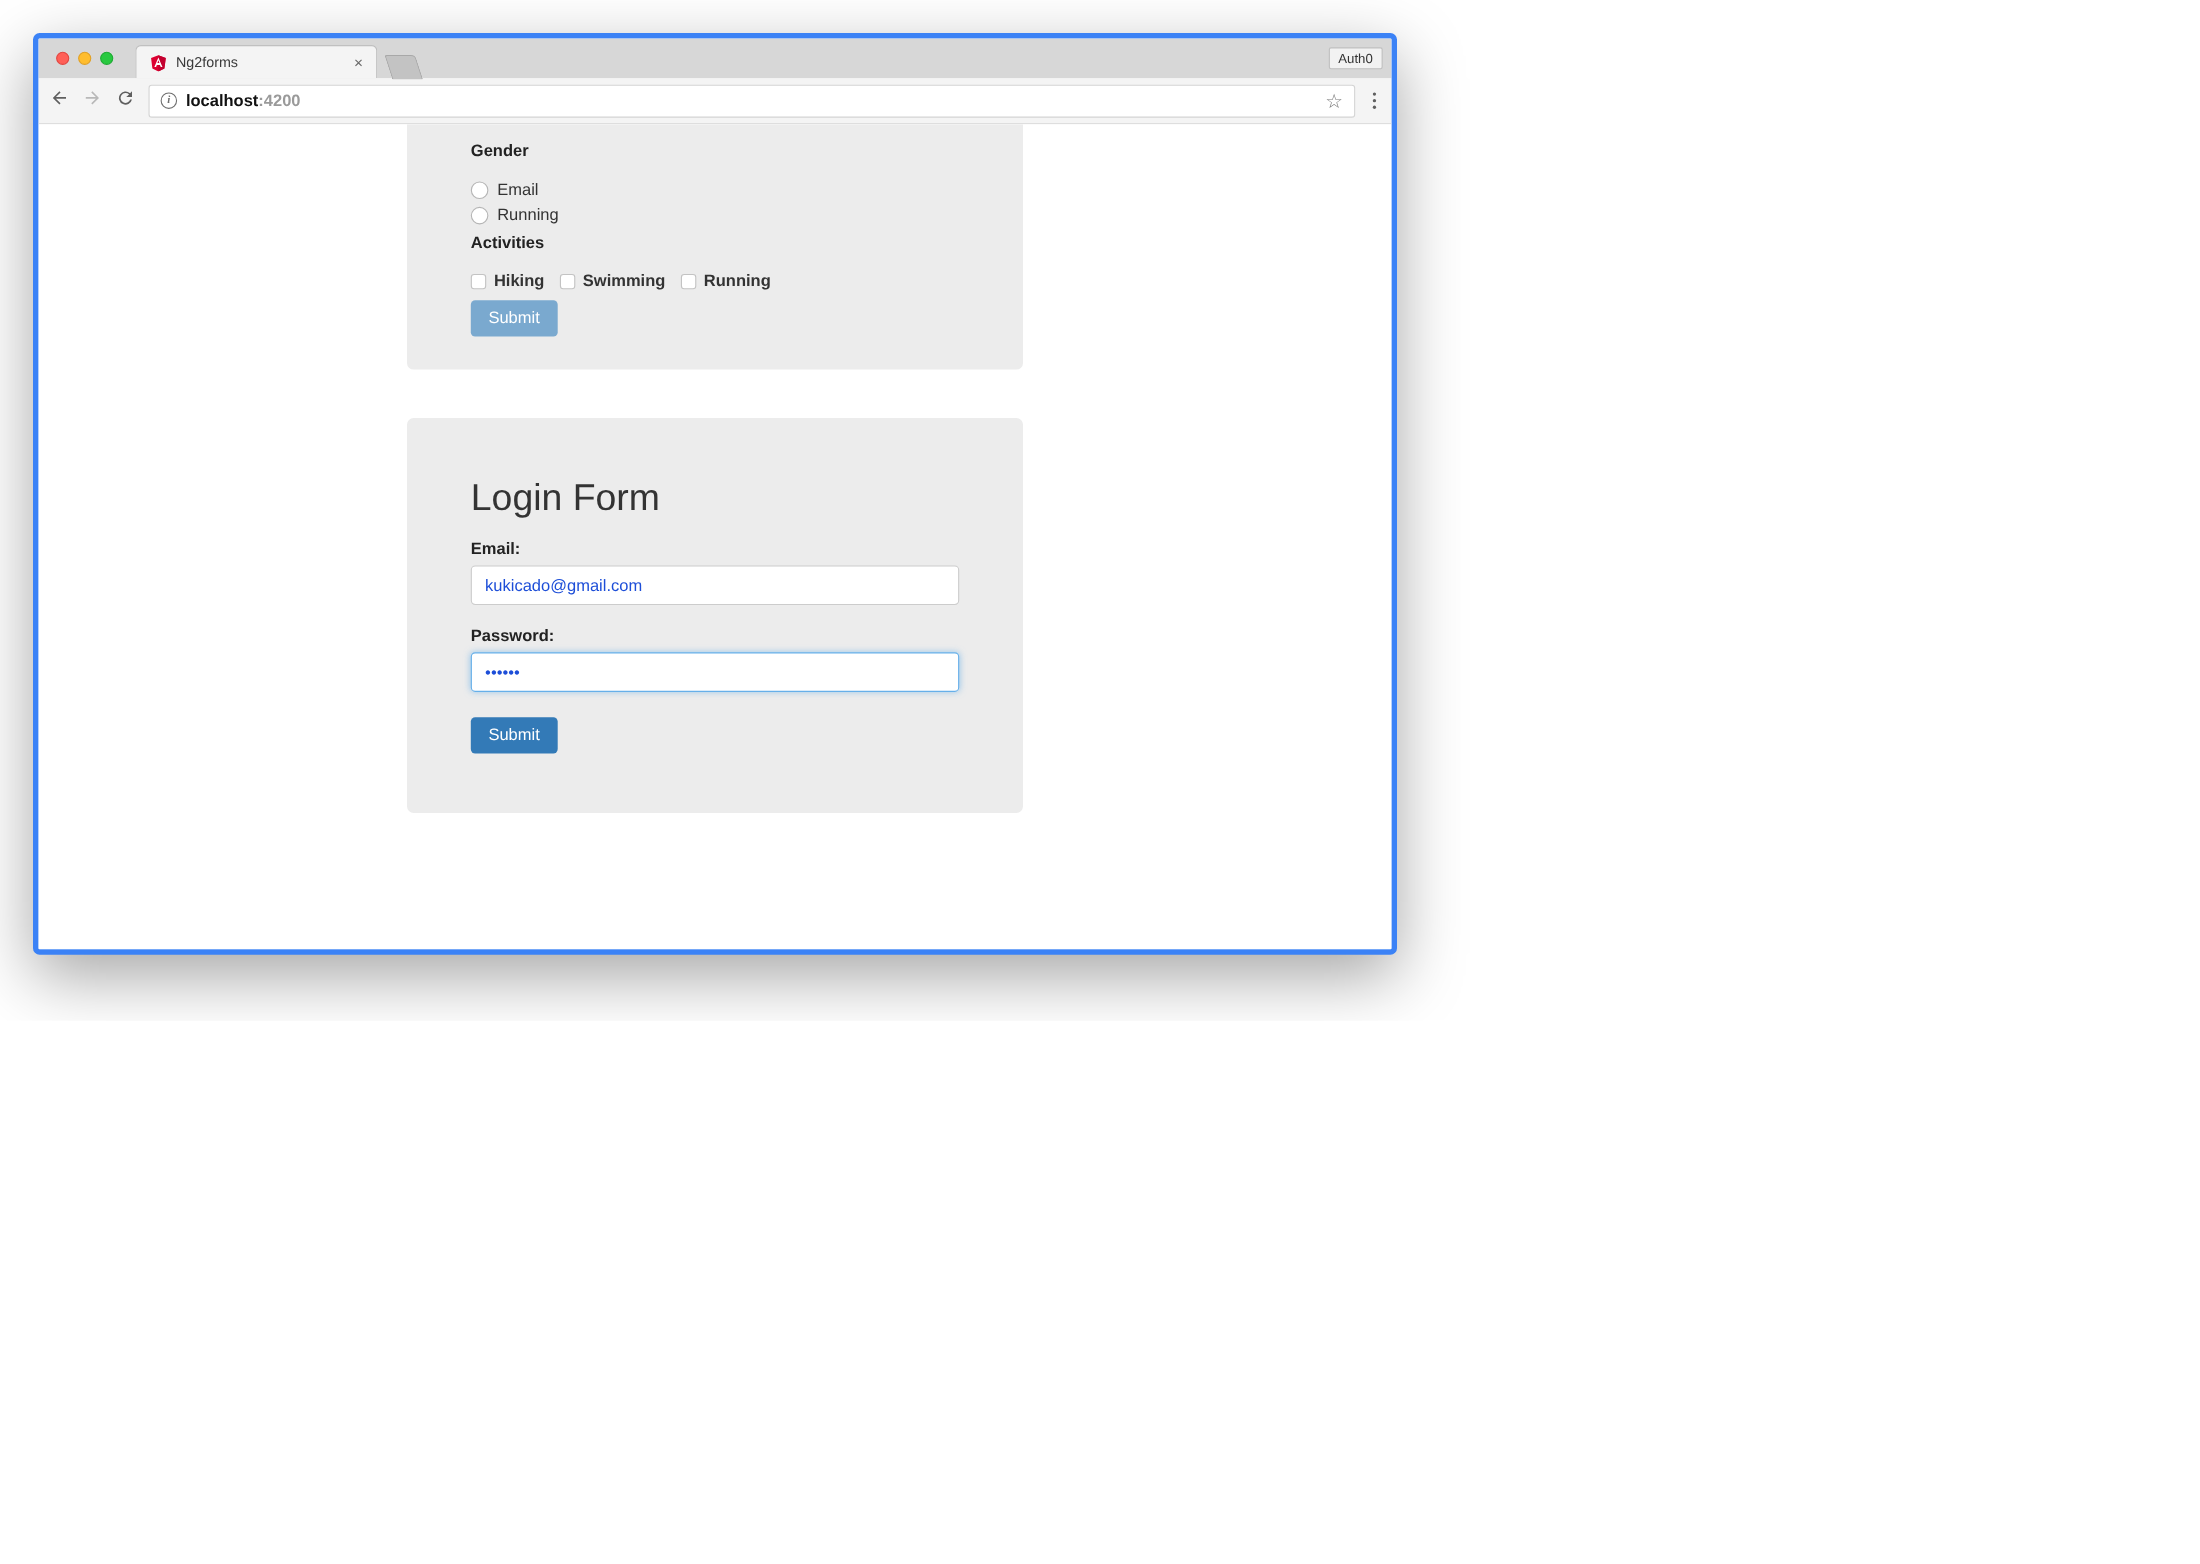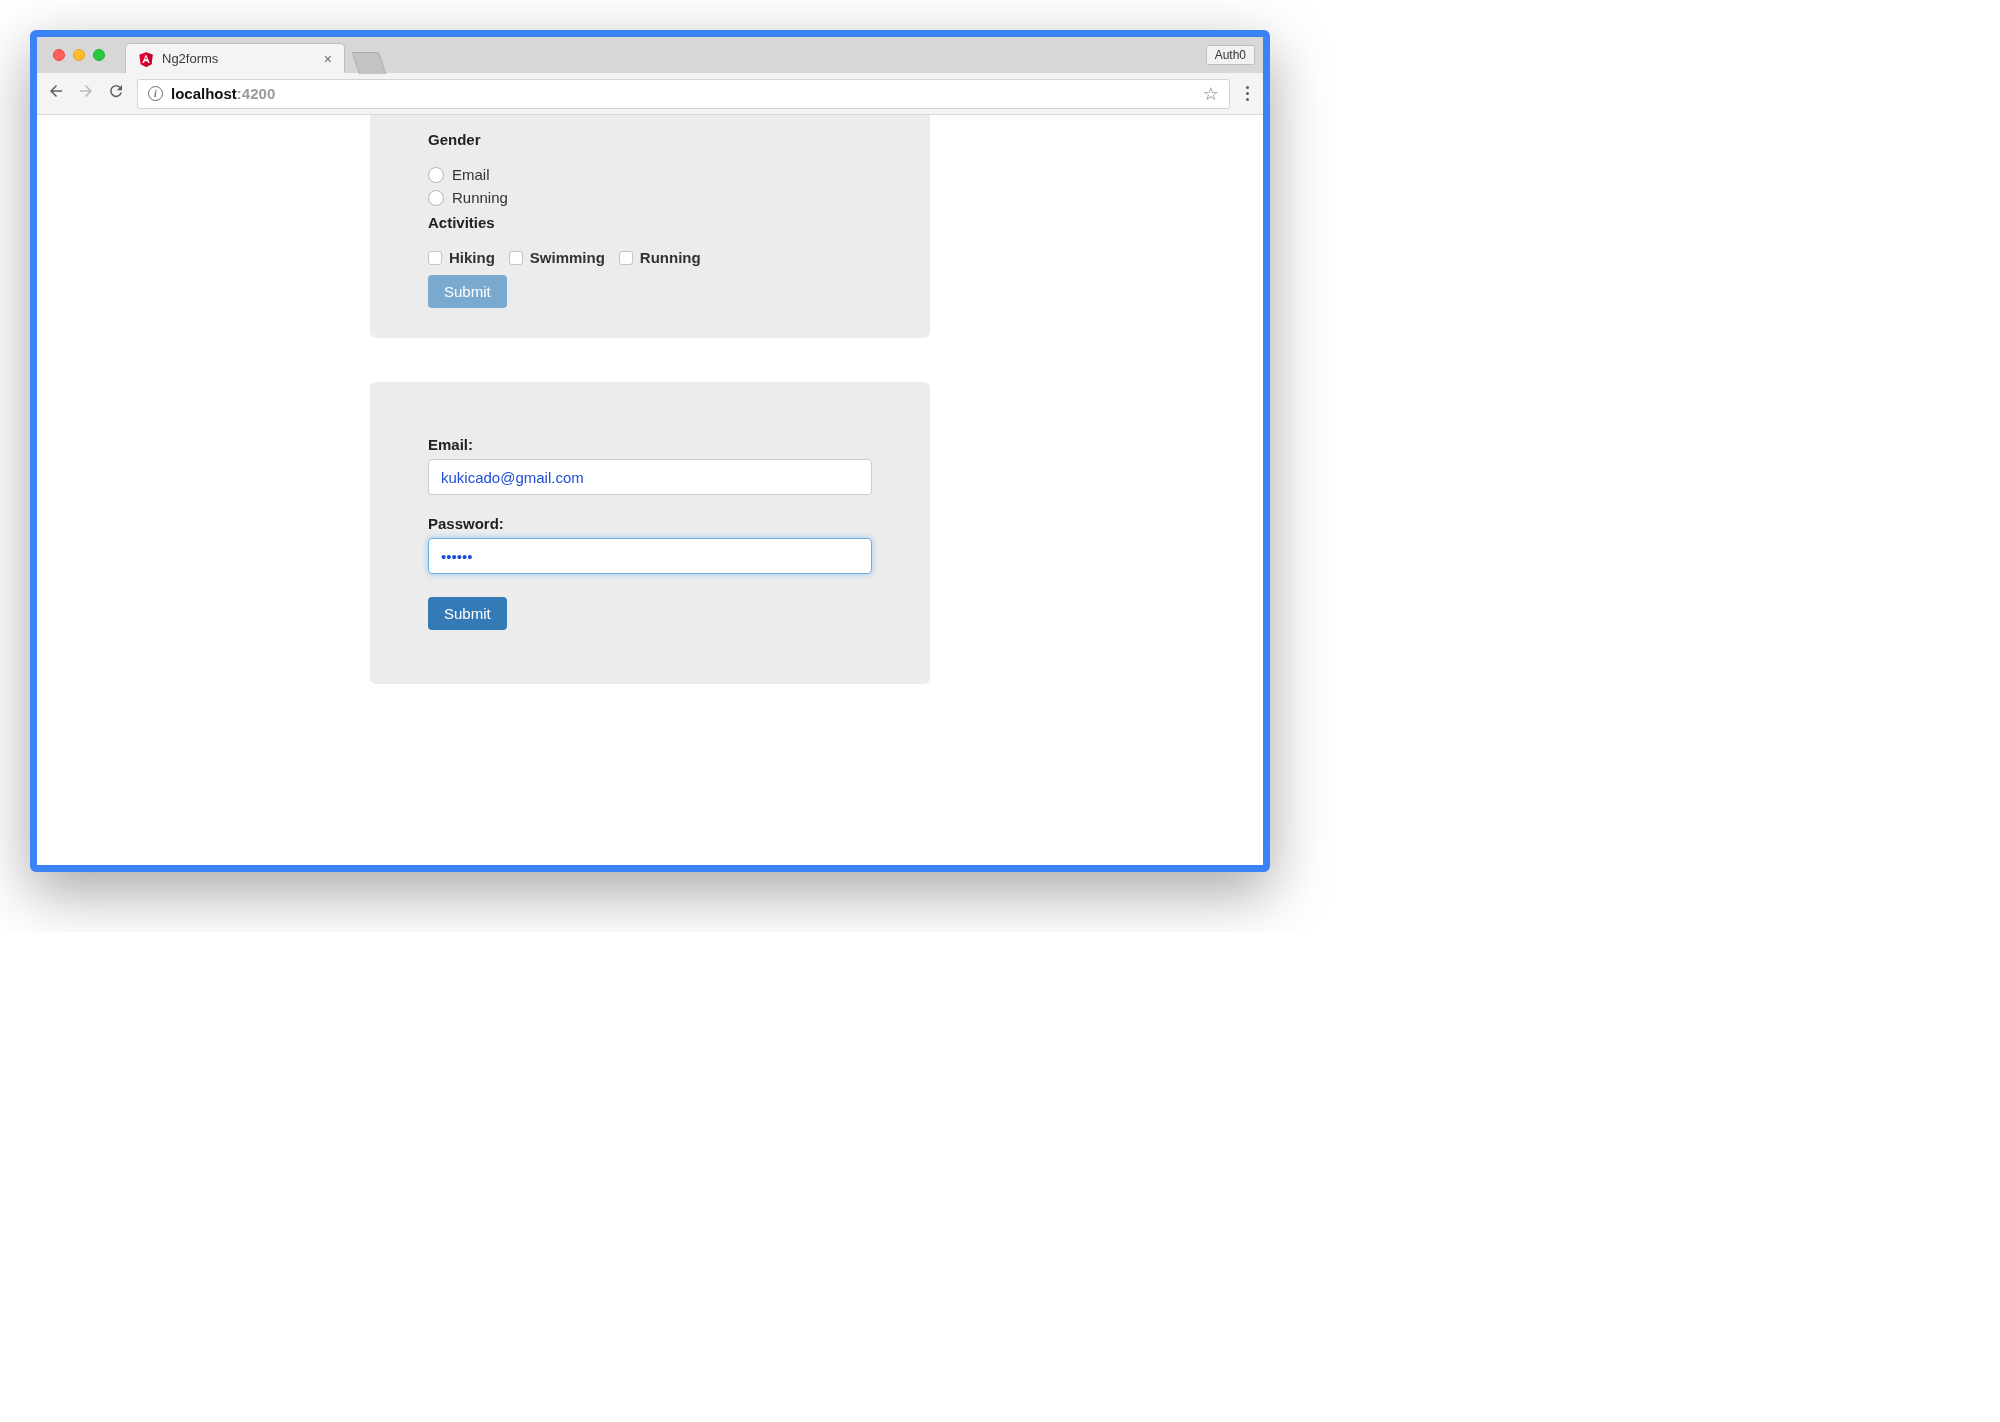--- a/index.html
+++ b/index.html
@@ -17,21 +17,21 @@
       background: #fff;
       padding: 30px 30px 60px 30px;
     }
     .drop-shadow {
       filter: drop-shadow(0 20px 30px rgba(0,0,0,0.35));
     }
     .browser-window {
       background: #fff;
       border-radius: 6px;
       overflow: hidden;
-      border: 7px solid #3b82f6;
+      border: 5px solid #3b82f6;
     }
     
     .tab-strip {
       background: #d7d7d7;
       height: 36px;
       display: flex;
       align-items: flex-end;
       padding-left: 10px;
       position: relative;
     }
@@ -387,20 +387,21 @@
               </div>
               <div class="activity-item">
                 <span class="checkbox-sq"></span>
                 <span>Running</span>
               </div>
             </div>
             <button class="btn btn-submit-disabled">Submit</button>
           </div>
 
           <div class="panel second">
+            <h1 class="form-title">Login Form</h1>
 
             <label class="field-label">Email:</label>
             <input type="text" class="text-input" value="kukicado@gmail.com" style="">
 
             <label class="field-label">Password:</label>
             <input type="text" class="text-input focused" value="••••••" style="">
 
             <button class="btn btn-primary">Submit</button>
           </div>
 

